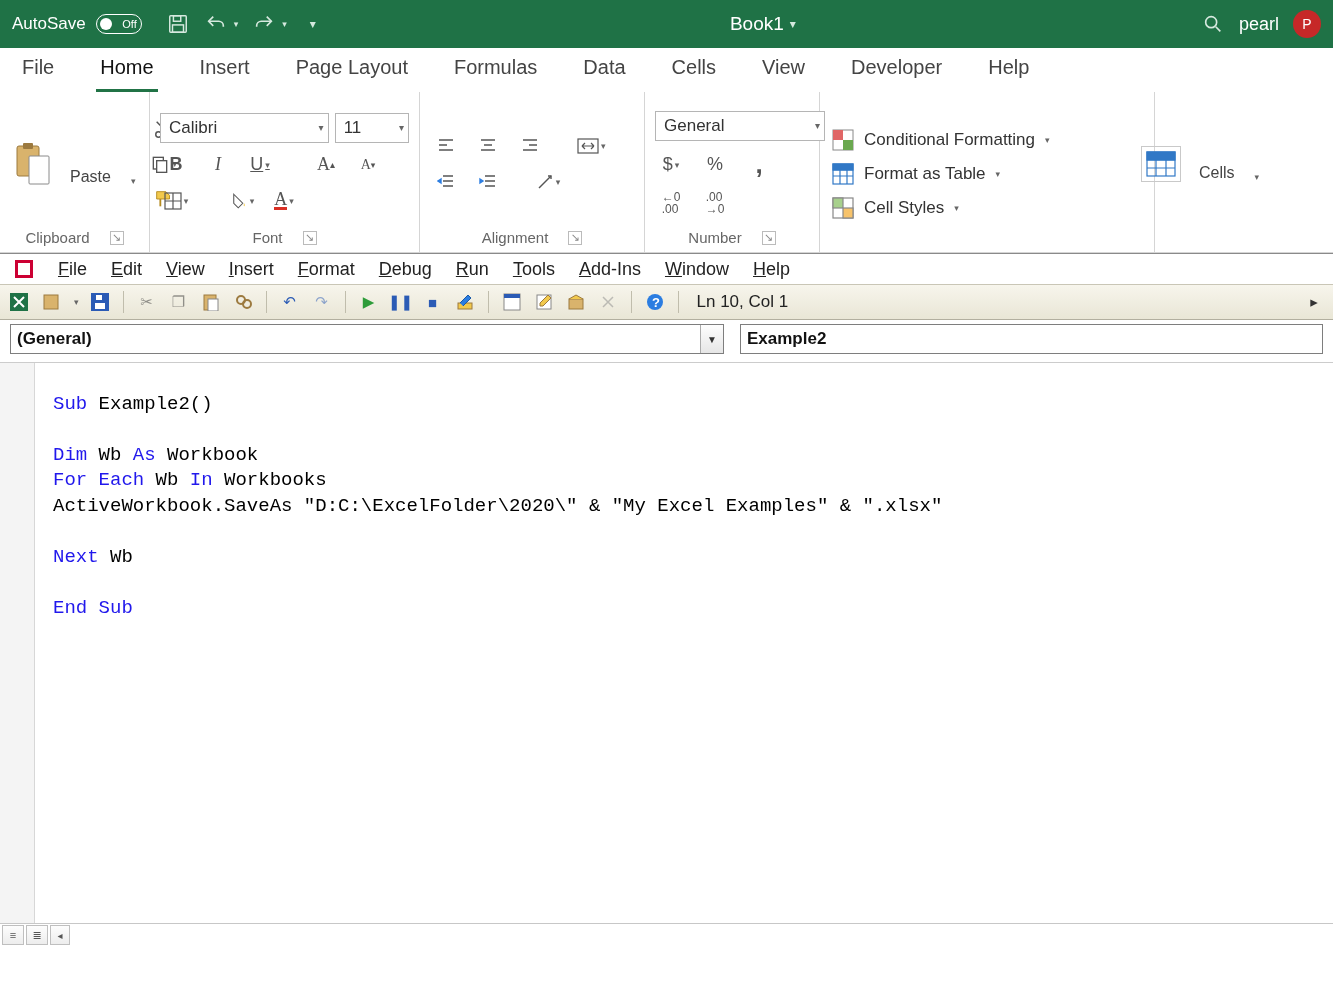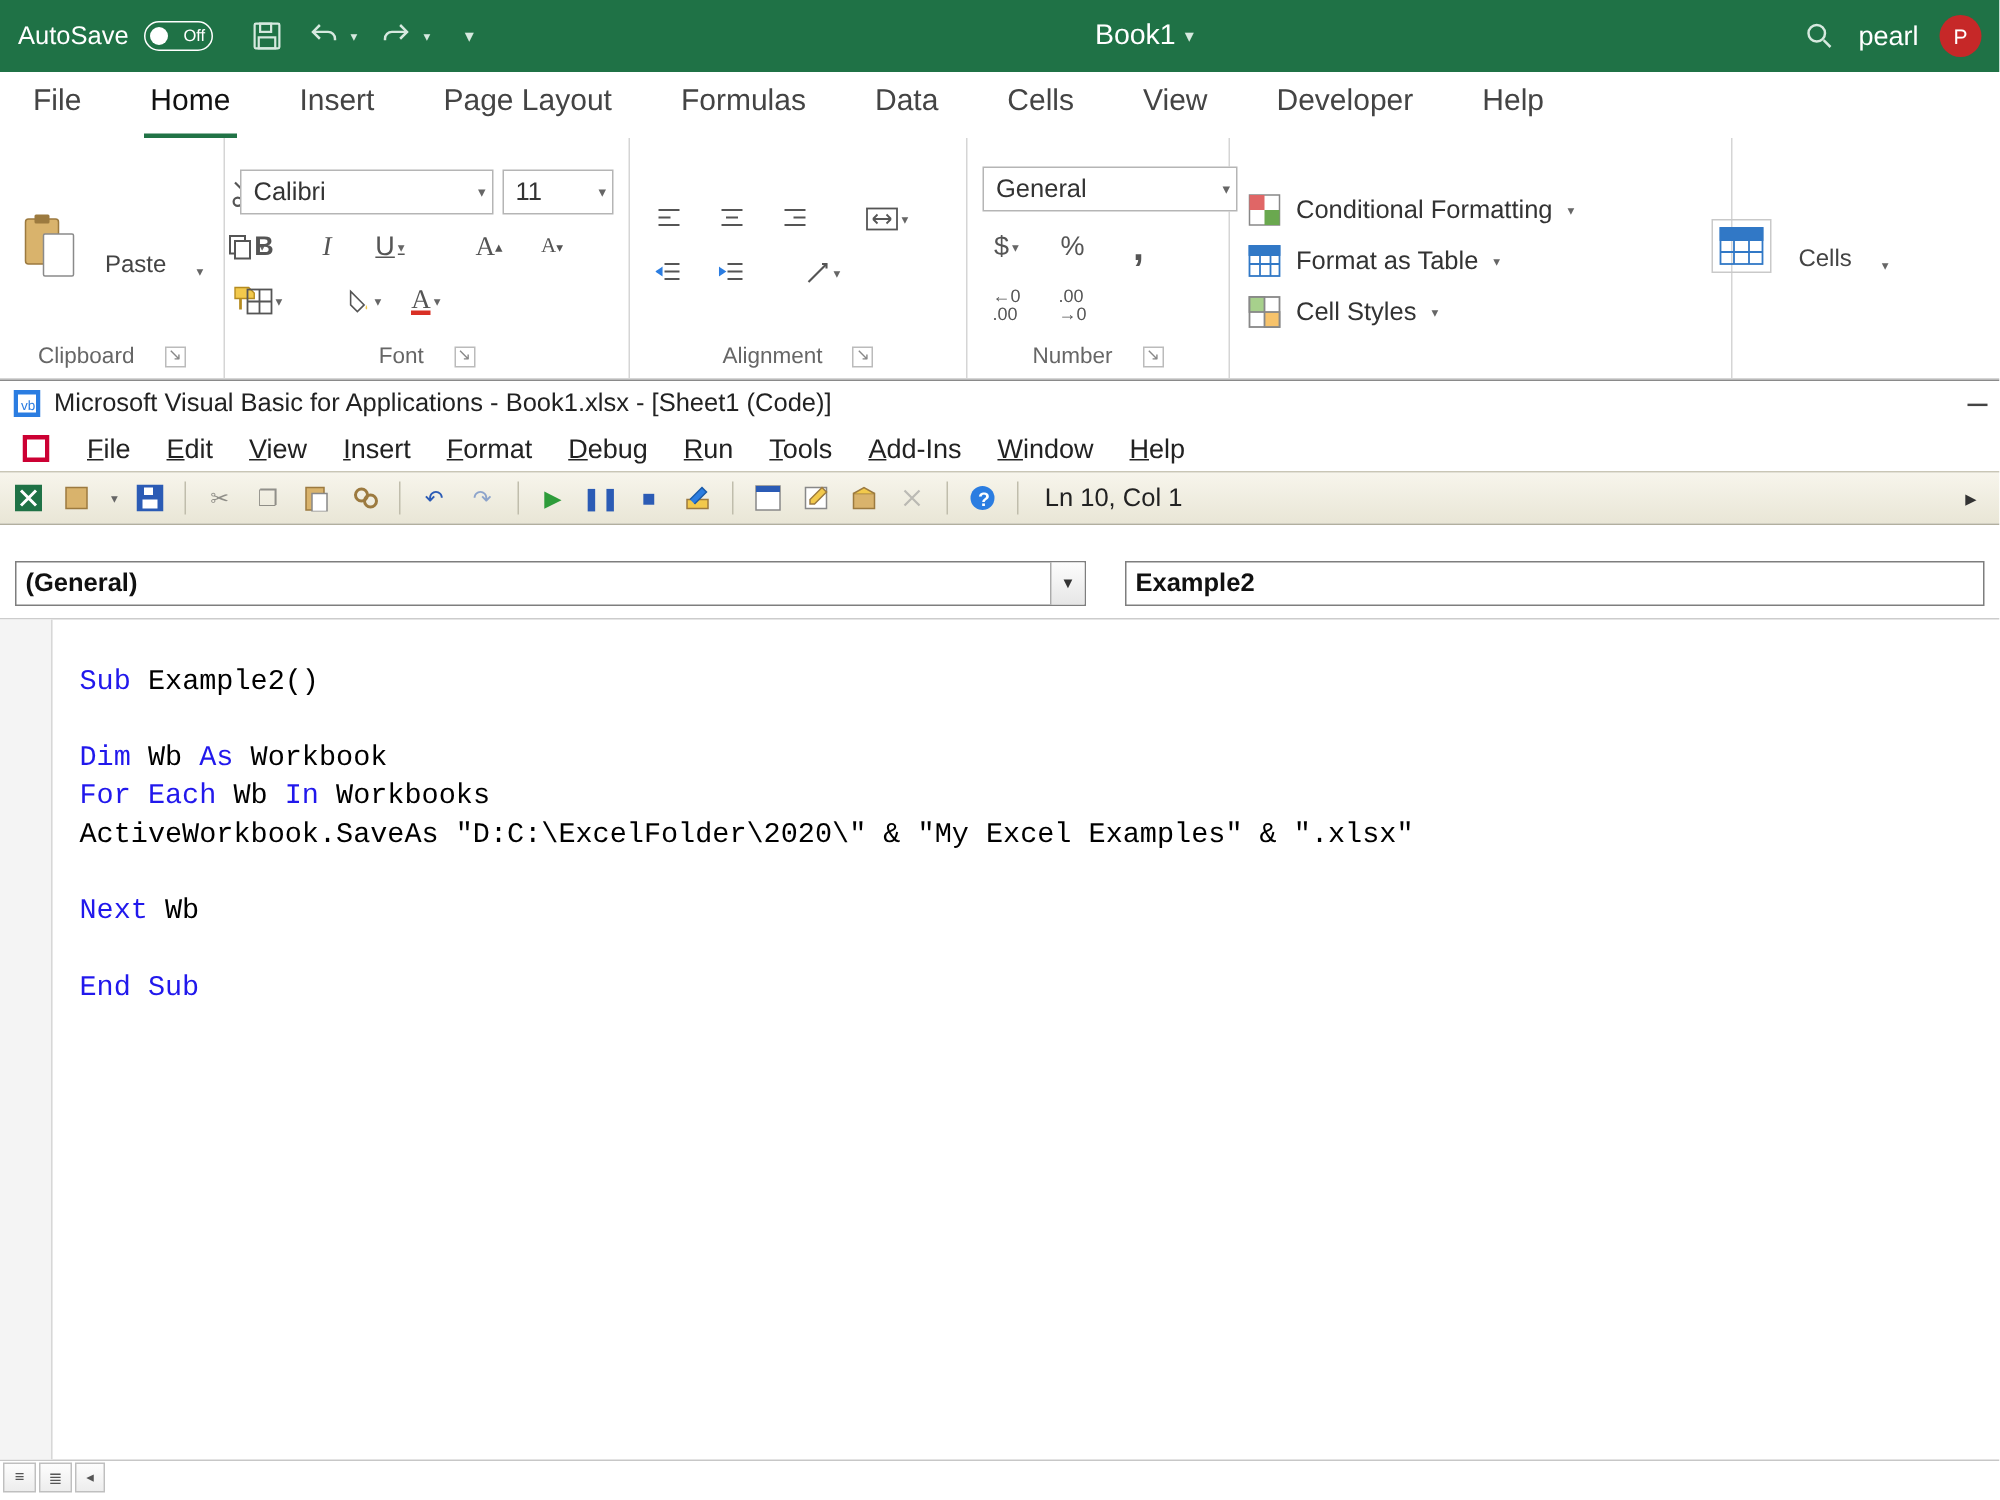--- a/index.html
+++ b/index.html
@@ -57,21 +57,21 @@
   
   .vbe{border-top:1px solid #8a8a8a;}
   .vbe-title{height:30px;display:flex;align-items:center;gap:8px;padding:0 8px;font-size:17px;color:#222;background:#fff;}
   .vbe-title .right{margin-left:auto;font-size:24px;color:#444;}
   .vbe-menu{height:30px;background:#fff;display:flex;align-items:center;gap:24px;padding:0 14px;font-size:18px;color:#222;}
   .vbe-ico{width:20px;height:20px;display:inline-flex;align-items:center;justify-content:center;}
   .vbe-tool{height:34px;background:linear-gradient(#f7f5ec,#e9e6d6);border-top:1px solid #c9c6b6;border-bottom:1px solid #b2af9f;display:flex;align-items:center;gap:10px;padding:0 8px;}
   .vbe-tool .sep{width:1px;height:22px;background:#c0bdac;margin:0 2px;}
   .tb{width:22px;height:22px;display:inline-flex;align-items:center;justify-content:center;font-size:15px;}
   .vbe-status{margin-left:6px;font-size:17px;color:#222;}
-  .vbe-combos{height:34px;display:flex;gap:26px;padding:4px 10px;background:#fff;border-bottom:1px solid #ccc;margin-top:20px;}
+  .vbe-combos{height:34px;display:flex;gap:16px;padding:4px 10px;background:#fff;border-bottom:1px solid #ccc;}
   .vbe-combo{flex:1;max-width:720px;height:28px;border:1px solid #7e7e7e;background:#fff;display:flex;align-items:center;padding:0 6px;position:relative;font-size:17px;font-weight:600;color:#111;}
   .vbe-combo .arrbox{position:absolute;right:0;top:0;width:22px;height:100%;border-left:1px solid #aaa;background:linear-gradient(#fdfdfd,#e6e6e6);display:flex;align-items:center;justify-content:center;font-size:10px;color:#333;}
   .code-wrap{display:flex;height:560px;}
   .gutter{width:34px;background:#f4f4f4;border-right:1px solid #d7d7d7;}
   .code{flex:1;padding:10px 18px;font-family:"Courier New",monospace;font-size:19px;line-height:1.34;color:var(--txt);white-space:pre;}
   .kw{color:var(--kw);}
   .vbe-bottom{height:22px;border-top:1px solid #c7c7c7;background:#fff;display:flex;align-items:center;gap:2px;padding-left:2px;}
   .tinybtn{width:20px;height:18px;border:1px solid #bfbfbf;background:linear-gradient(#fdfdfd,#ededed);display:flex;align-items:center;justify-content:center;font-size:11px;color:#555;}
   .hscroll{flex:0 0 18px;width:18px;height:18px;border:1px solid #bfbfbf;background:linear-gradient(#fdfdfd,#ededed);display:flex;align-items:center;justify-content:center;font-size:10px;color:#555;}
 </style>
@@ -361,31 +361,20 @@
           </span>
         <span>Cells</span>
         <span class="dd">▾</span>
       </div>
     </div>
     <div class="group-label">&nbsp;</div>
   </div>
 </div>
 
 <div class="vbe">
-  <div class="vbe-title">
-    <span class="vbe-ico">
-        <svg width="18" height="18">
-          <rect width="18" height="18" fill="#2b7de1"></rect>
-          <rect x="3" y="3" width="12" height="12" fill="#fff"></rect>
-          <text x="5" y="13" font-size="9" fill="#2b7de1">vb</text>
-        </svg>
-      </span>
-    <span>Microsoft Visual Basic for Applications - Book1.xlsx - [Sheet1 (Code)]</span>
-    <span class="right">–</span>
-  </div>
 
   <div class="vbe-menu">
     <span class="vbe-ico">
         <svg width="18" height="18">
           <rect width="18" height="18" fill="#c03"></rect>
           <rect x="3" y="3" width="12" height="12" fill="#fff"></rect>
         </svg>
       </span>
     <span id="vbe-menu-items" style="display: inline-flex; gap: 24px;">
         <span><span style="text-decoration:underline">F</span>ile</span>

